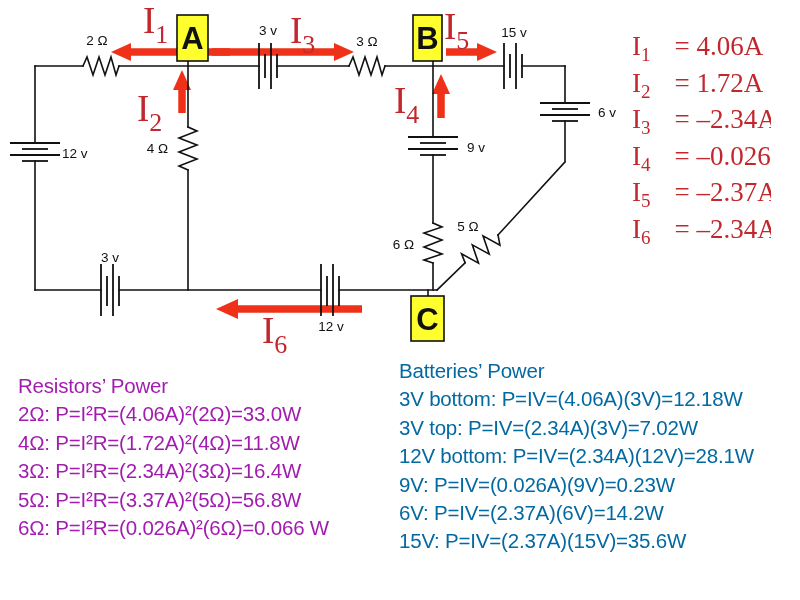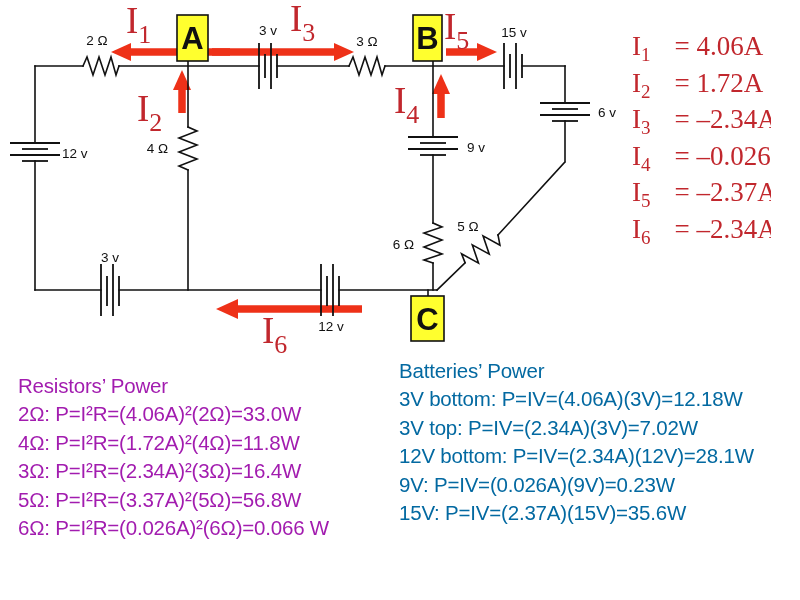--- a/index.html
+++ b/index.html
@@ -138,23 +138,23 @@
     <g>
       <rect class="node-rect" x="413" y="15" width="29" height="46"></rect>
       <text class="node-letter" x="427.5" y="49" text-anchor="middle">B</text>
     </g>
     <g>
       <rect class="node-rect" x="411" y="296" width="33" height="45"></rect>
       <text class="node-letter" x="427.5" y="330" text-anchor="middle">C</text>
     </g>
   </svg>
 
-  <div class="ilabel" style="left:126px;top:2px;text-align:center;"><span>I</span><sub>1</sub></div>
+  <div class="ilabel" style="left:143px;top:2px;text-align:center;"><span>I</span><sub>1</sub></div>
   <div class="ilabel" style="left:137px;top:90px;"><span>I</span><sub>2</sub></div>
-  <div class="ilabel" style="left:290px;top:0px;"><span>I</span><sub>3</sub></div>
+  <div class="ilabel" style="left:290px;top:12px;"><span>I</span><sub>3</sub></div>
   <div class="ilabel" style="left:394px;top:82px;"><span>I</span><sub>4</sub></div>
   <div class="ilabel" style="left:444px;top:8px;"><span>I</span><sub>5</sub></div>
   <div class="ilabel" style="left:262px;top:312px;"><span>I</span><sub>6</sub></div>
 
   <div class="cv-panel">
     <div class="cv-row"><span>I</span><sub>1</sub><span class="cv-eq">= 4.06A</span></div>
     <div class="cv-row"><span>I</span><sub>2</sub><span class="cv-eq">= 1.72A</span></div>
     <div class="cv-row"><span>I</span><sub>3</sub><span class="cv-eq">= –2.34A</span></div>
     <div class="cv-row"><span>I</span><sub>4</sub><span class="cv-eq">= –0.026A</span></div>
     <div class="cv-row"><span>I</span><sub>5</sub><span class="cv-eq">= –2.37A</span></div>
@@ -169,16 +169,17 @@
     <div class="power-line">5Ω: P=I²R=(3.37A)²(5Ω)=56.8W</div>
     <div class="power-line">6Ω: P=I²R=(0.026A)²(6Ω)=0.066 W</div>
   </div>
 
   <div class="power-block bp">
     <div class="power-line">Batteries’ Power</div>
     <div class="power-line">3V bottom: P=IV=(4.06A)(3V)=12.18W</div>
     <div class="power-line">3V top: P=IV=(2.34A)(3V)=7.02W</div>
     <div class="power-line">12V bottom: P=IV=(2.34A)(12V)=28.1W</div>
     <div class="power-line">9V: P=IV=(0.026A)(9V)=0.23W</div>
+    <div class="power-line">6V: P=IV=(2.37A)(6V)=14.2W</div>
     <div class="power-line">15V: P=IV=(2.37A)(15V)=35.6W</div>
   </div>
 
 </div>
 
 </body></html>

